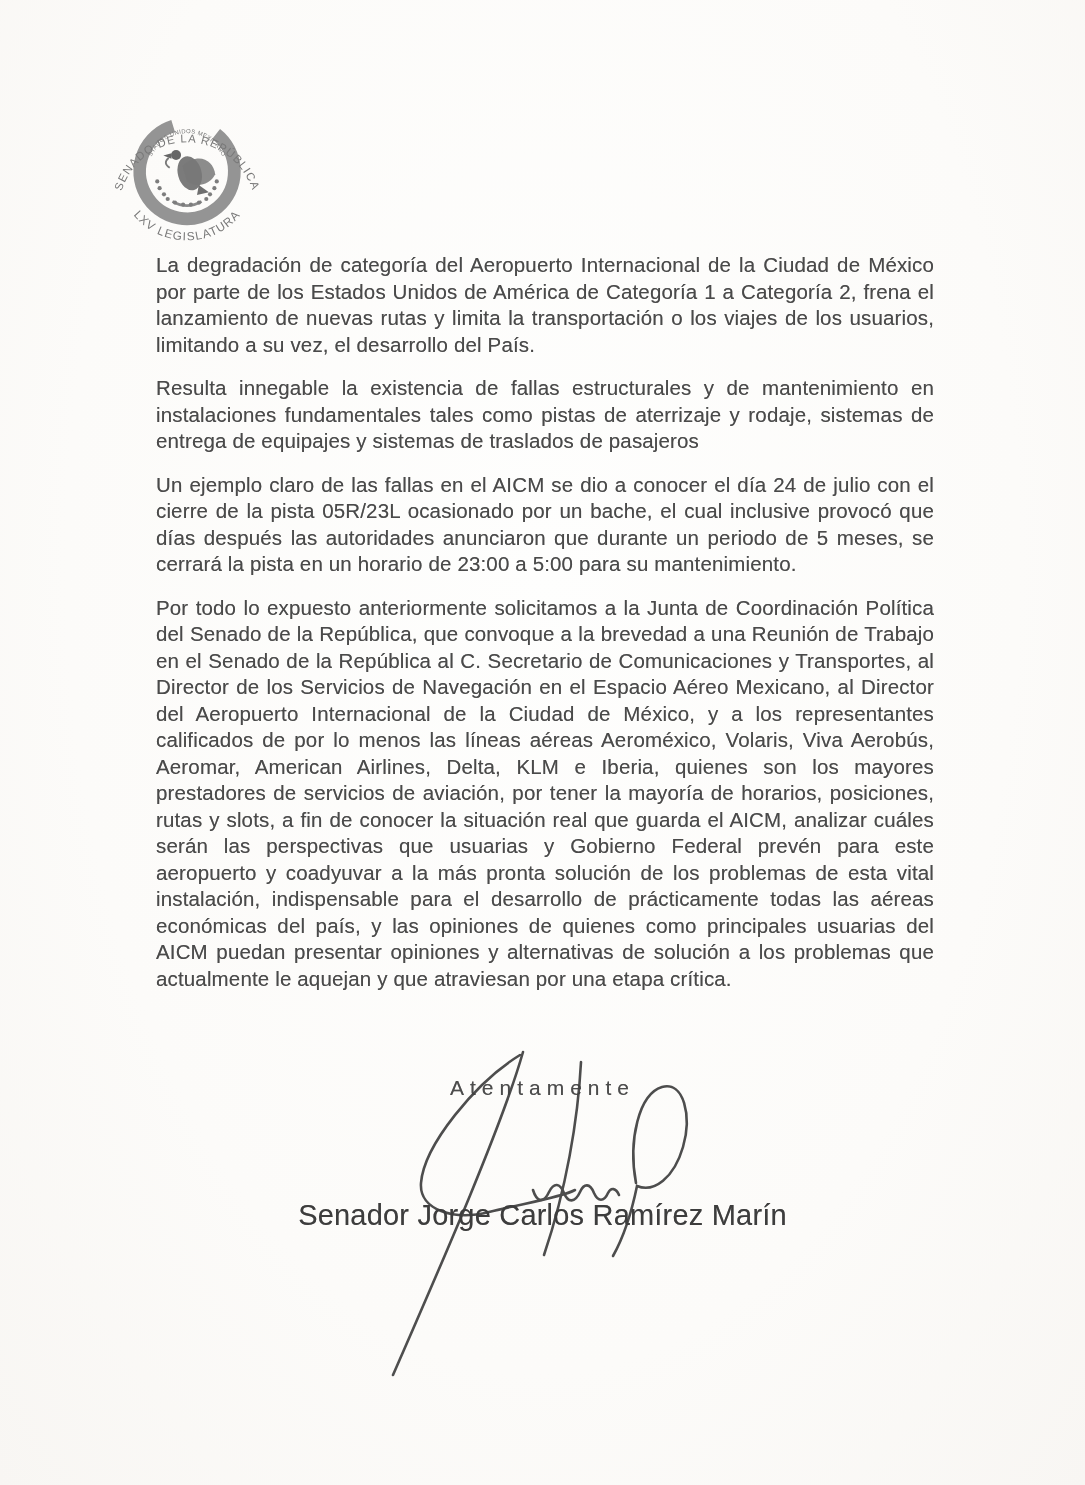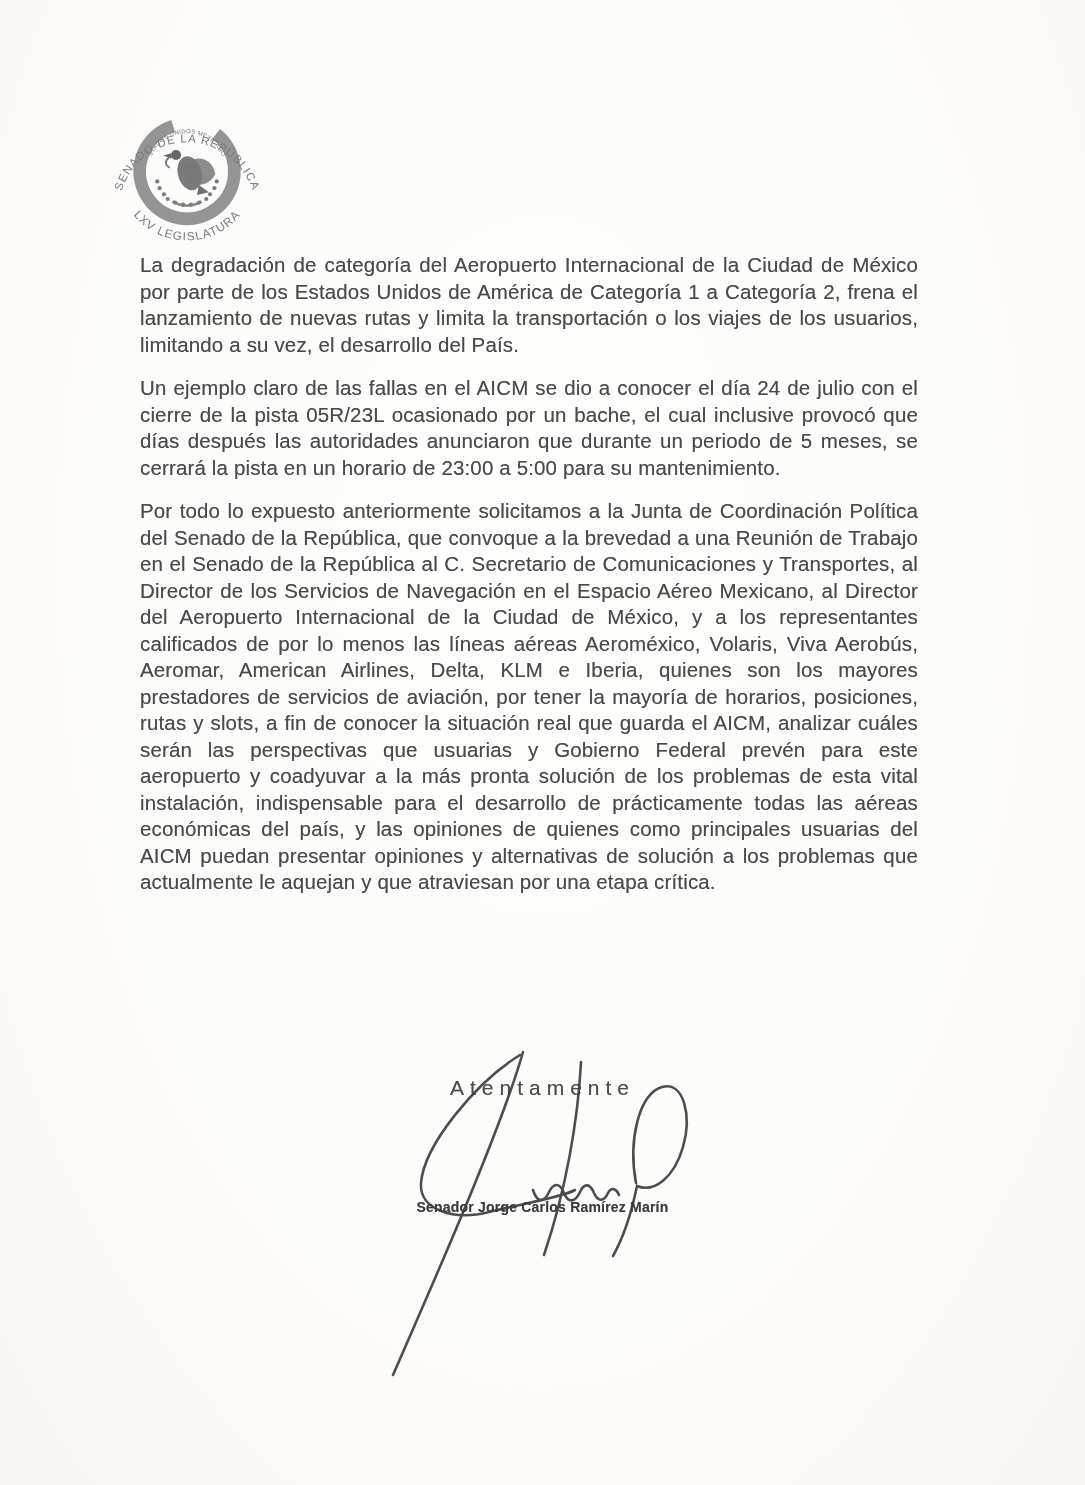--- a/index.html
+++ b/index.html
@@ -26,21 +26,21 @@
   }
   .seal svg { width: 100%; height: 100%; }
   .seal text {
     font-family: "Liberation Sans", "DejaVu Sans", sans-serif;
     fill: #787878;
   }
 
   
   .body-text {
     position: absolute;
-    left: 140px;
+    left: 156px;
     top: 252px;
     width: 778px;
     color: #4a4a4a;
     font-size: 20.5px;
     line-height: 26.5px;
     letter-spacing: 0.15px;
     text-shadow: 0 0 0.5px rgba(74,74,74,0.55);
   }
   .body-text p {
     margin: 0 0 17px 0;
@@ -68,22 +68,22 @@
     top: 1040px;
     width: 340px;
     height: 350px;
   }
   .signatory {
     position: absolute;
     top: 1199px;
     left: 0;
     right: 0;
     text-align: center;
-    font-weight: 700;
-    font-size: 14px;
+    font-weight: 400;
+    font-size: 29px;
     letter-spacing: 0.2px;
     color: #3d3d3d;
     text-shadow: 0 0 0.5px rgba(61,61,61,0.5);
   }
 </style>
 </head>
 <body>
 
 <div class="page">
 
@@ -129,20 +129,21 @@
           <circle cx="125.3" cy="121.2" r="2.3"></circle>
           <circle cx="130.1" cy="114.4" r="2.3"></circle>
           <circle cx="132.7" cy="107.0" r="2.3"></circle>
         </g>
       </g>
     </svg>
   </div>
 
   <div class="body-text">
     <p>La degradación de categoría del Aeropuerto Internacional de la Ciudad de México por parte de los Estados Unidos de América de Categoría 1 a Categoría 2, frena el lanzamiento de nuevas rutas y limita la transportación o los viajes de los usuarios, limitando a su vez, el desarrollo del País.</p>
+    <p>Resulta innegable la existencia de fallas estructurales y de mantenimiento en instalaciones fundamentales tales como pistas de aterrizaje y rodaje, sistemas de entrega de equipajes y sistemas de traslados de pasajeros</p>
     <p>Un ejemplo claro de las fallas en el AICM se dio a conocer el día 24 de julio con el cierre de la pista 05R/23L ocasionado por un bache, el cual inclusive provocó que días después las autoridades anunciaron que durante un periodo de 5 meses, se cerrará la pista en un horario de 23:00 a 5:00 para su mantenimiento.</p>
     <p>Por todo lo expuesto anteriormente solicitamos a la Junta de Coordinación Política del Senado de la República, que convoque a la brevedad a una Reunión de Trabajo en el Senado de la República al C. Secretario de Comunicaciones y Transportes, al Director de los Servicios de Navegación en el Espacio Aéreo Mexicano, al Director del Aeropuerto Internacional de la Ciudad de México, y a los representantes calificados de por lo menos las líneas aéreas Aeroméxico, Volaris, Viva Aerobús, Aeromar, American Airlines, Delta, KLM e Iberia, quienes son los mayores prestadores de servicios de aviación, por tener la mayoría de horarios, posiciones, rutas y slots, a fin de conocer la situación real que guarda el AICM, analizar cuáles serán las perspectivas que usuarias y Gobierno Federal prevén para este aeropuerto y coadyuvar a la más pronta solución de los problemas de esta vital instalación, indispensable para el desarrollo de prácticamente todas las aéreas económicas del país, y las opiniones de quienes como principales usuarias del AICM puedan presentar opiniones y alternativas de solución a los problemas que actualmente le aquejan y que atraviesan por una etapa crítica.</p>
   </div>
 
   <div class="signoff">Atentamente</div>
 
   <svg class="signature-svg" viewBox="0 0 340 350">
     <g fill="none" stroke="#3f3f3f" stroke-width="2.6" stroke-linecap="round" opacity="0.92">
       <path d="M155,12 C133,90 62,250 25,335"></path>
       <path d="M152,15 C108,42 56,105 53,143 C51,170 86,181 121,172 C152,164 192,158 207,150"></path>

